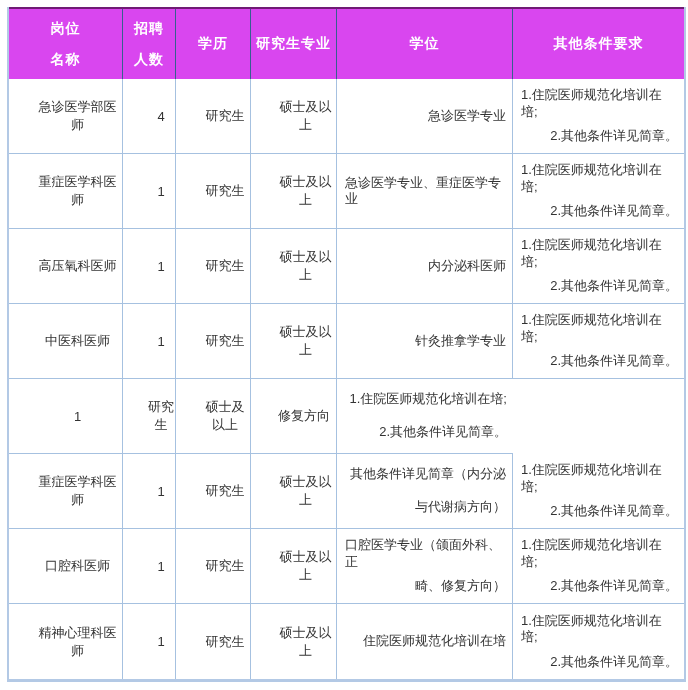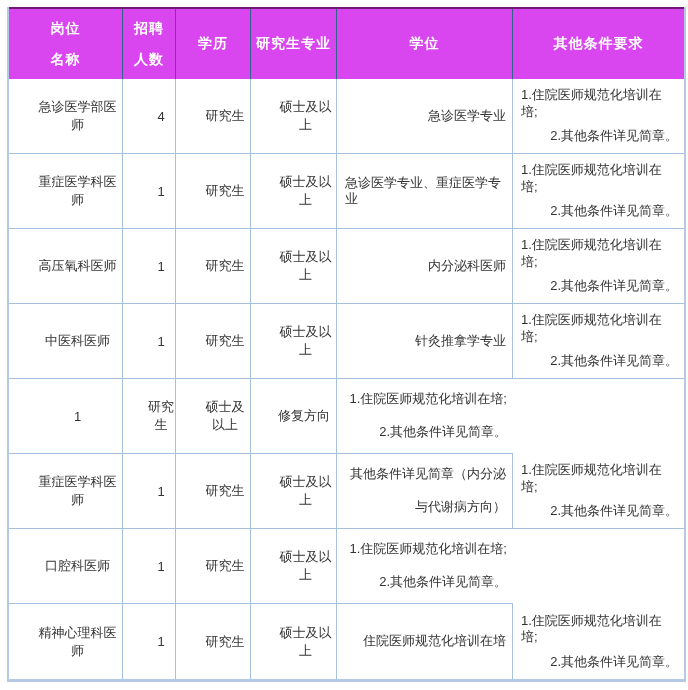--- a/index.html
+++ b/index.html
@@ -228,20 +228,24 @@
     <div class="cell center">
           <span>1</span>
         </div>
     <div class="cell center">
           <span>研究生</span>
         </div>
     <div class="cell center">
           <span>硕士及以上</span>
         </div>
     <div class="cell lines">
+          <div>口腔医学专业（颌面外科、正</div>
+          <div>畸、修复方向）</div>
+        </div>
+    <div class="cell lines">
           <div>1.住院医师规范化培训在培;</div>
           <div>2.其他条件详见简章。</div>
         </div>
   </div>
 
   <div class="grid-row data-row">
     <div class="cell center">
           <span>精神心理科医师</span>
         </div>
     <div class="cell center">

